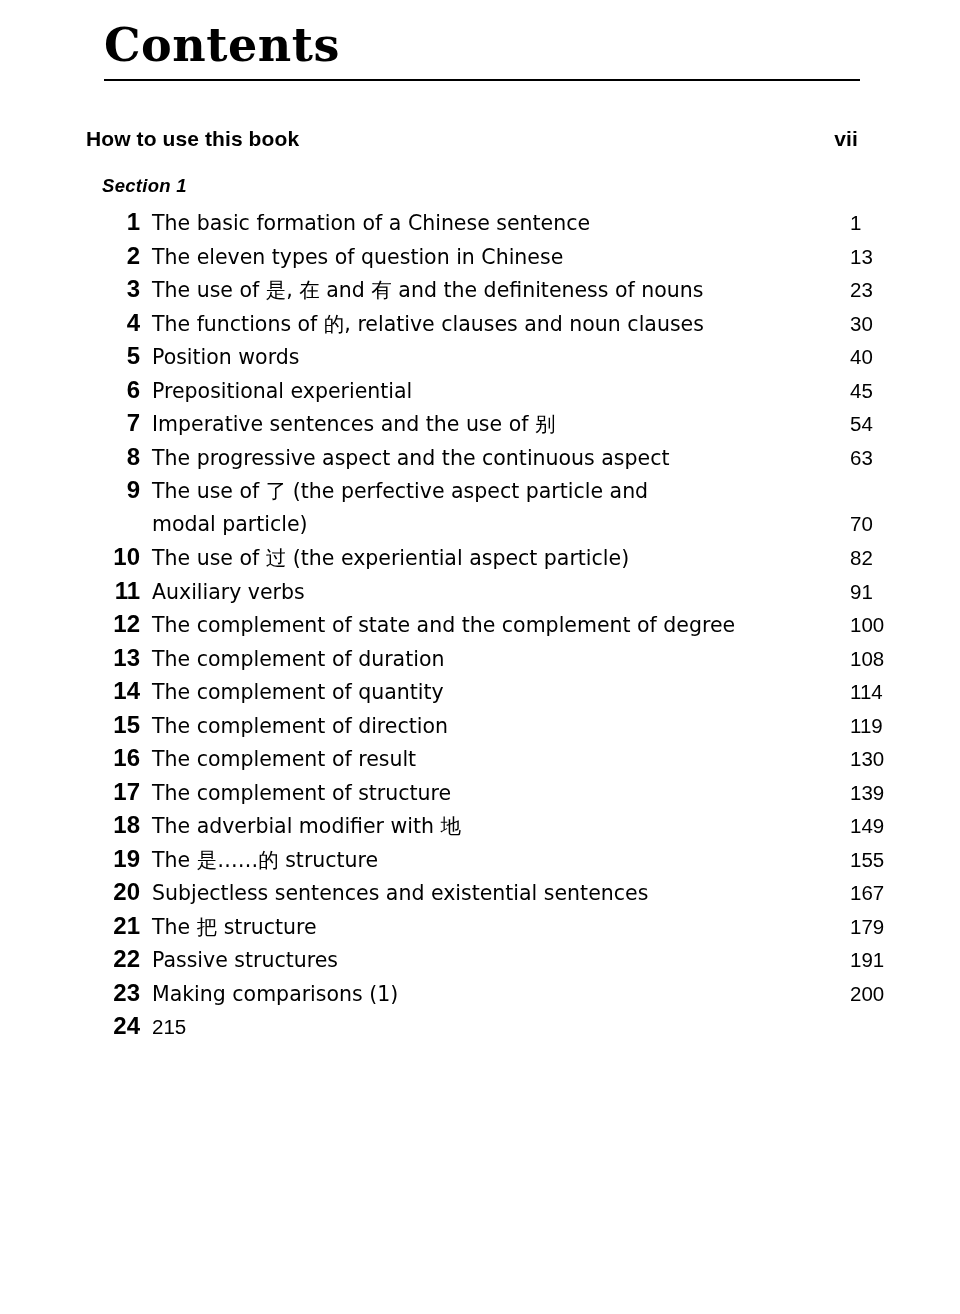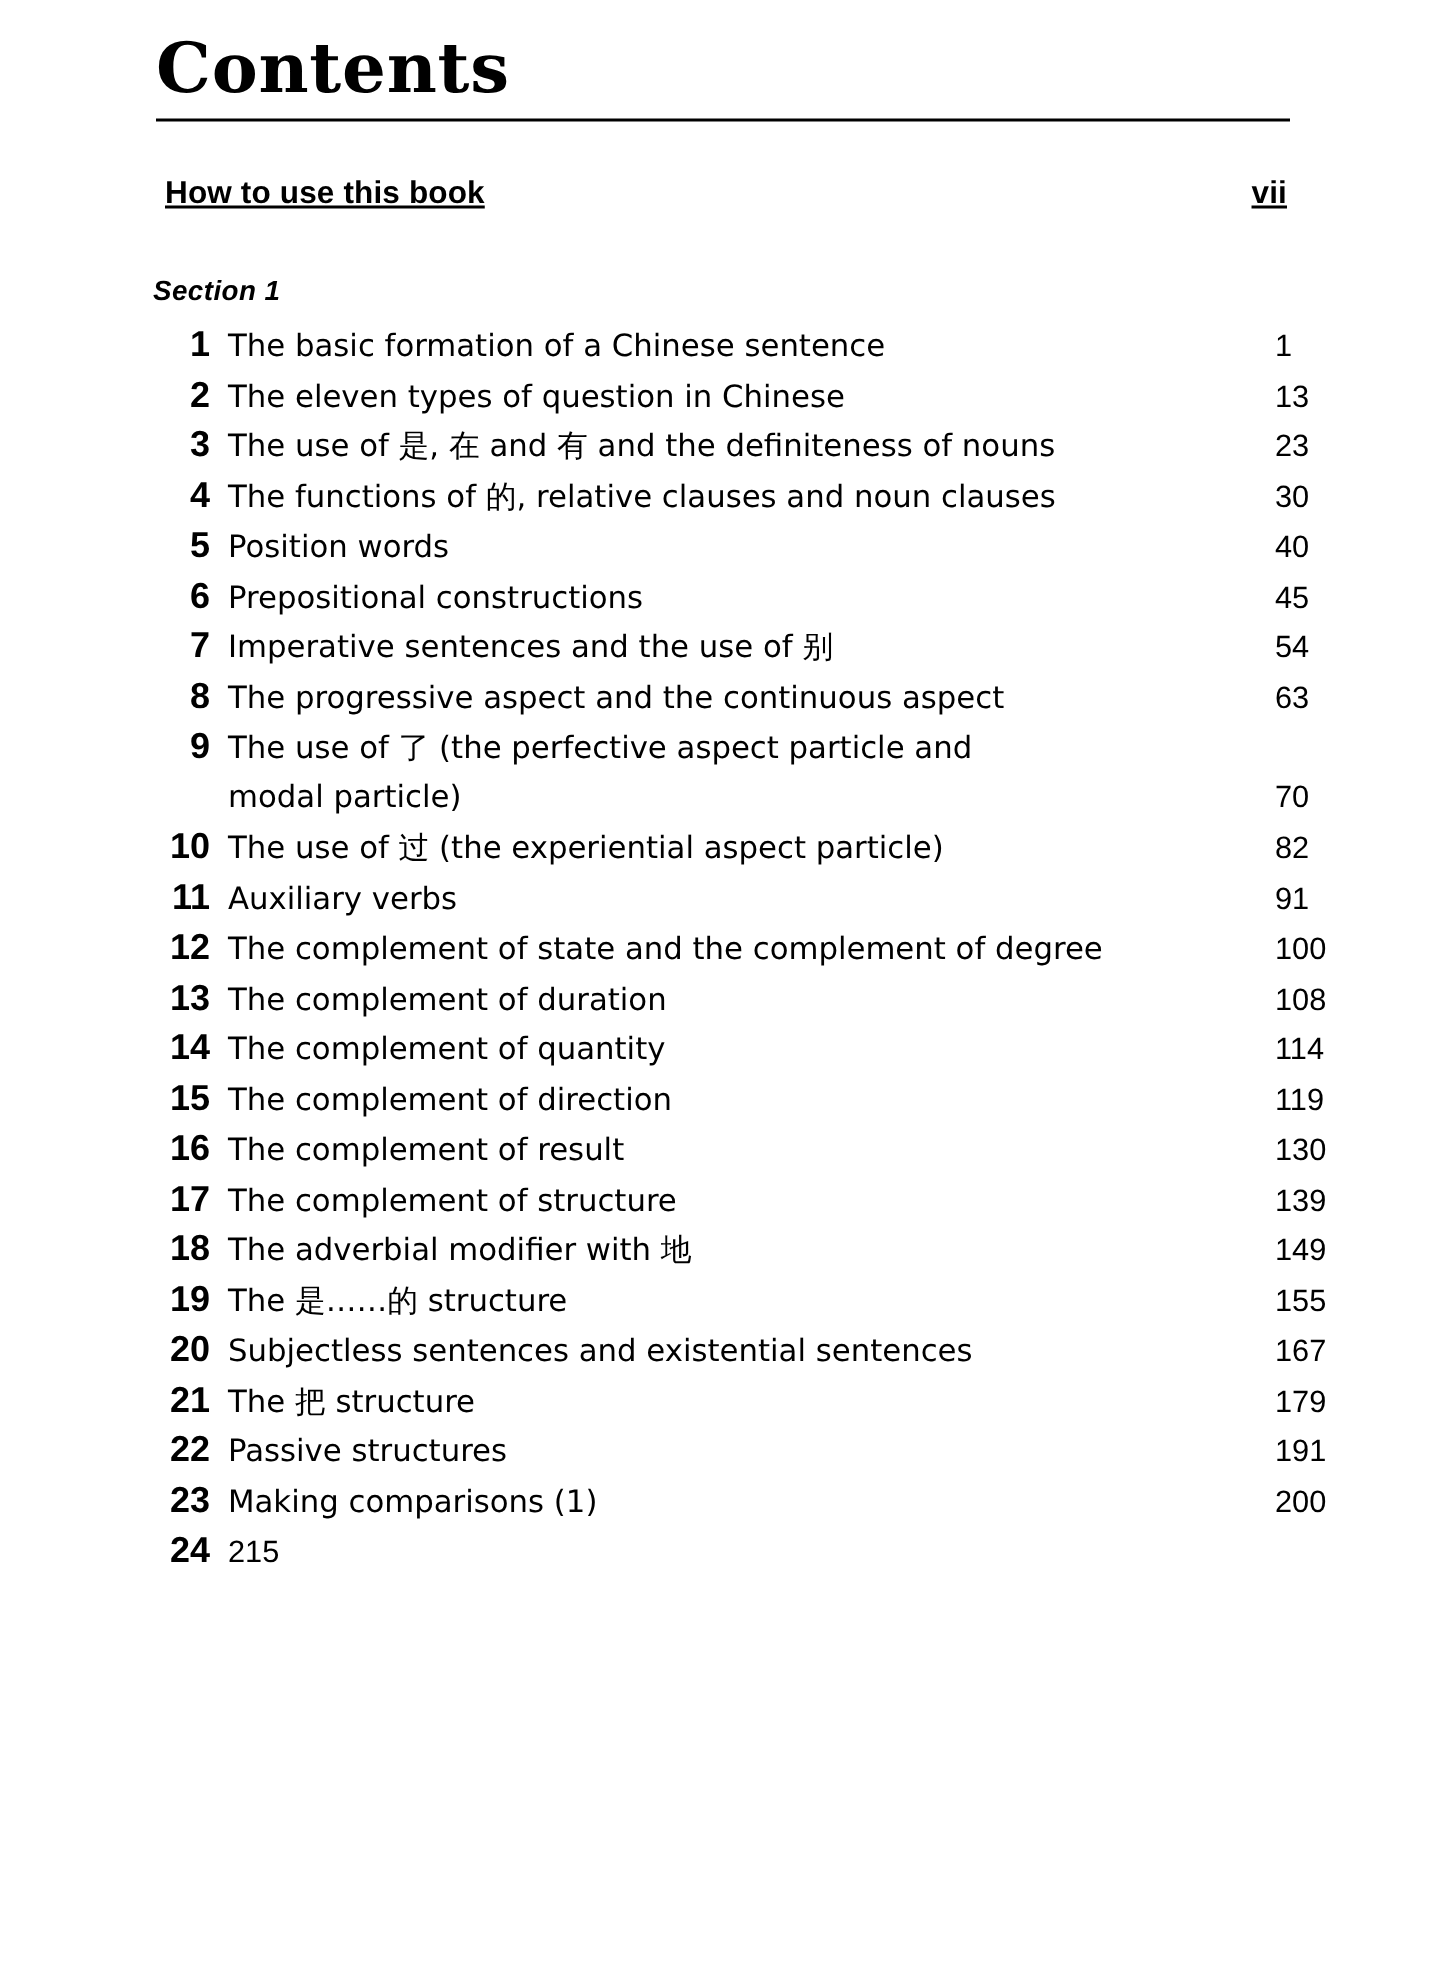--- a/index.html
+++ b/index.html
@@ -31,39 +31,38 @@
     padding: 18px 0 6px 104px;
     line-height: 1.2;
   }
   .title-rule {
     border: 0;
     border-top: 2.5px solid #000;
     margin: 0 104px 0 104px;
     width: 756px;
   }
   .front-matter {
-    margin-top: 36px;
-    padding-left: 110px;
+    margin-top: 46px;
+    padding-left: 86px;
     padding-right: 102px;
-    text-decoration: underline;
   }
   .fm-row {
     display: flex;
     align-items: baseline;
     justify-content: space-between;
     font-size: 21px;
     font-weight: bold;
     margin-bottom: 13px;
     letter-spacing: 0.1px;
   }
   .fm-label { white-space: nowrap; }
   .fm-page { font-weight: bold; }
 
   .section-head {
-    margin-top: 42px;
+    margin-top: 24px;
     padding-left: 102px;
     font-size: 18.5px;
     font-style: italic;
     font-weight: bold;
     letter-spacing: 0.3px;
   }
 
   .toc {
     margin-top: 8px;
     padding-left: 0;
@@ -146,21 +145,21 @@
     </div>
 
     <div class="toc-row">
       <span class="toc-num">5</span>
       <span class="toc-label cjk">Position words</span>
       <span class="toc-page">40</span>
     </div>
 
     <div class="toc-row">
       <span class="toc-num">6</span>
-      <span class="toc-label cjk">Prepositional constructions</span>
+      <span class="toc-label cjk">Prepositional experiential</span>
       <span class="toc-page">45</span>
     </div>
 
     <div class="toc-row">
       <span class="toc-num">7</span>
       <span class="toc-label cjk">Imperative sentences and the use of 别</span>
       <span class="toc-page">54</span>
     </div>
 
     <div class="toc-row">

